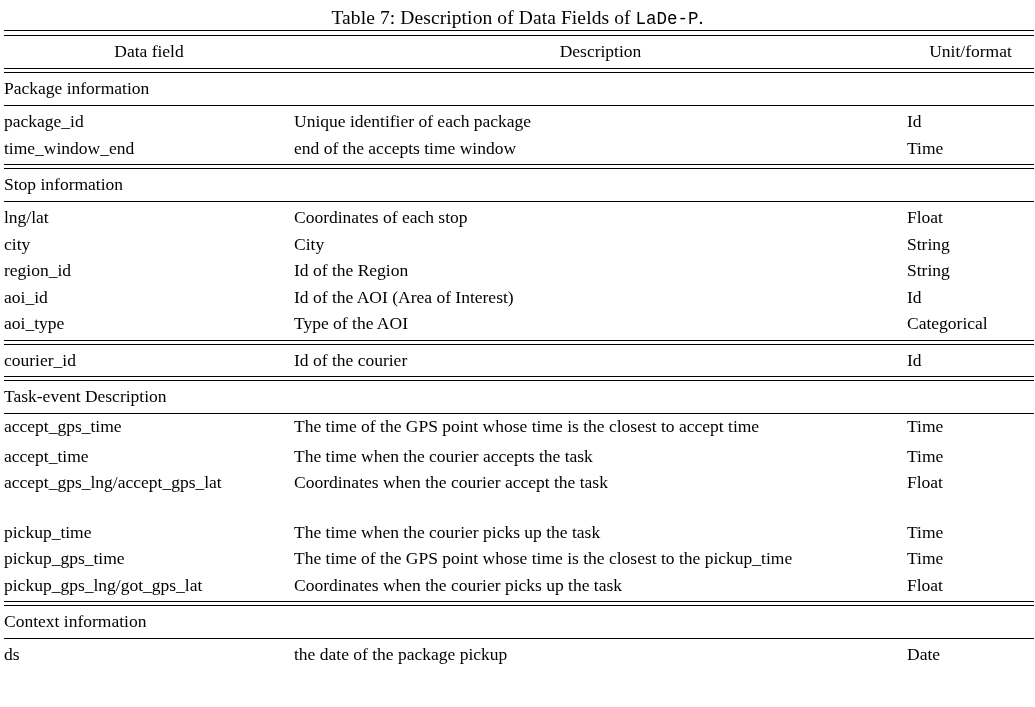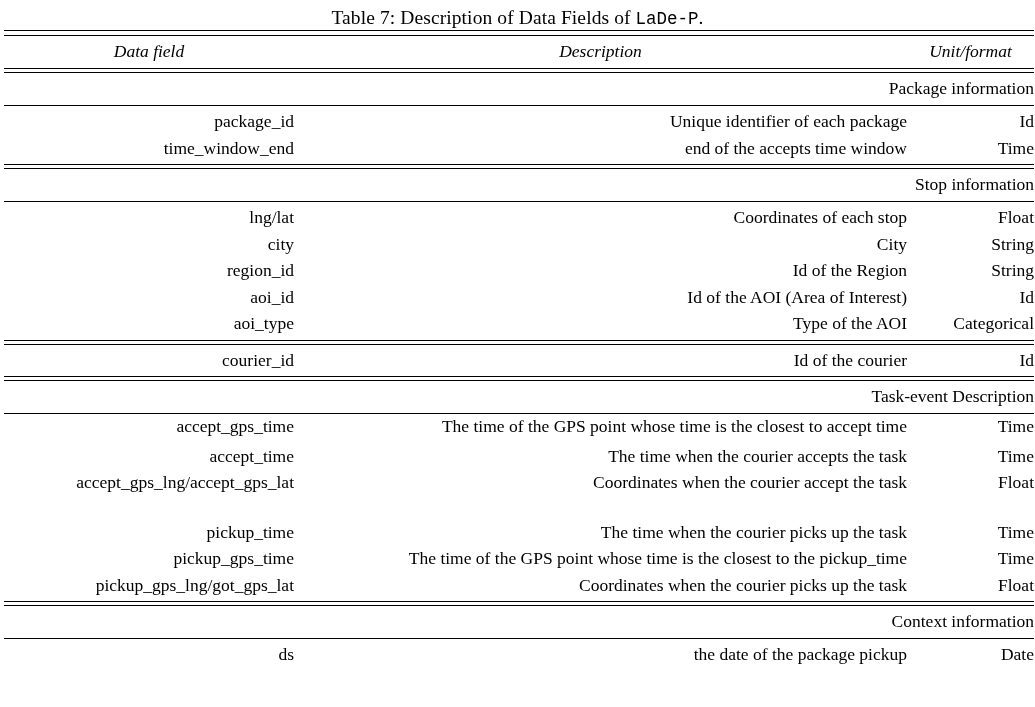--- a/index.html
+++ b/index.html
@@ -87,34 +87,33 @@
     font-size: 0;
     line-height: 0;
   }
 
   
   tr.head td {
     text-align: center;
     padding-top: 5px;
     padding-bottom: 6px;
     font-size: 17.5px;
-    font-style: italic;
   }
 
   
   tr.section td {
-    text-align: right;
+    text-align: left;
     padding-top: 5px;
     padding-bottom: 6px;
     font-size: 17.5px;
   }
 
   
   tr.data td {
-    text-align: right;
+    text-align: left;
     padding-top: 1px;
     padding-bottom: 2px;
     font-size: 17.5px;
     line-height: 23.5px;
     white-space: nowrap;
   }
   tr.data td.first { padding-top: 4px; }
   tr.data td.last  { padding-bottom: 4px; }
 
   tr.spacer td {

